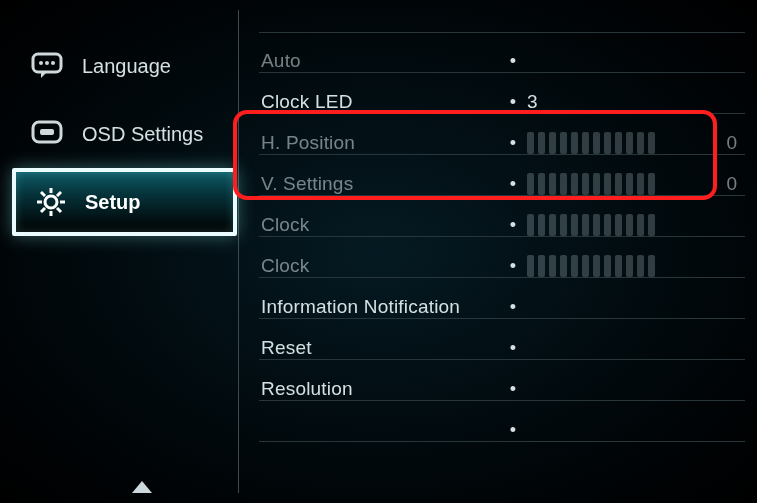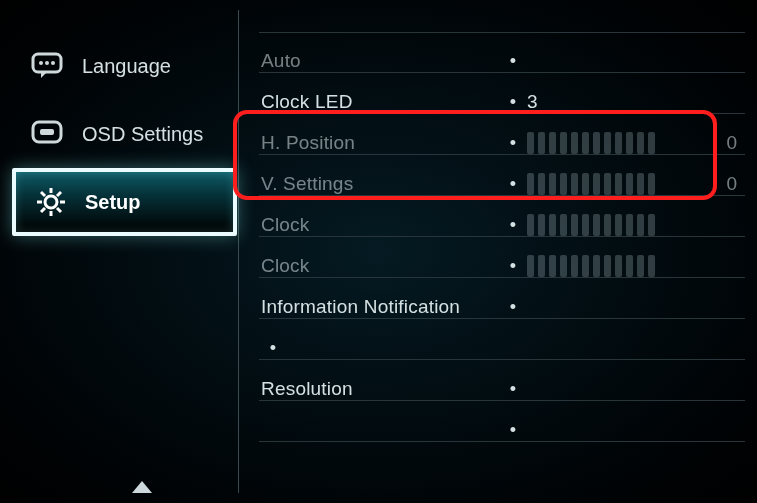--- a/index.html
+++ b/index.html
@@ -275,20 +275,21 @@
           <span class="bar-seg"></span>
         </div>
         <div class="col-num"></div>
       </div>
       <div class="row">
         <div class="col-label">Information Notification</div>
         <div class="col-bullet">•</div>
         <div class="col-num"></div>
       </div>
       <div class="row">
+        <div class="col-label">Reset</div>
         <div class="col-bullet">•</div>
         <div class="col-value"></div>
         <div class="col-num"></div>
       </div>
       <div class="row">
         <div class="col-label">Resolution</div>
         <div class="col-bullet">•</div>
         <div class="col-value"></div>
         <div class="col-num"></div>
       </div>

